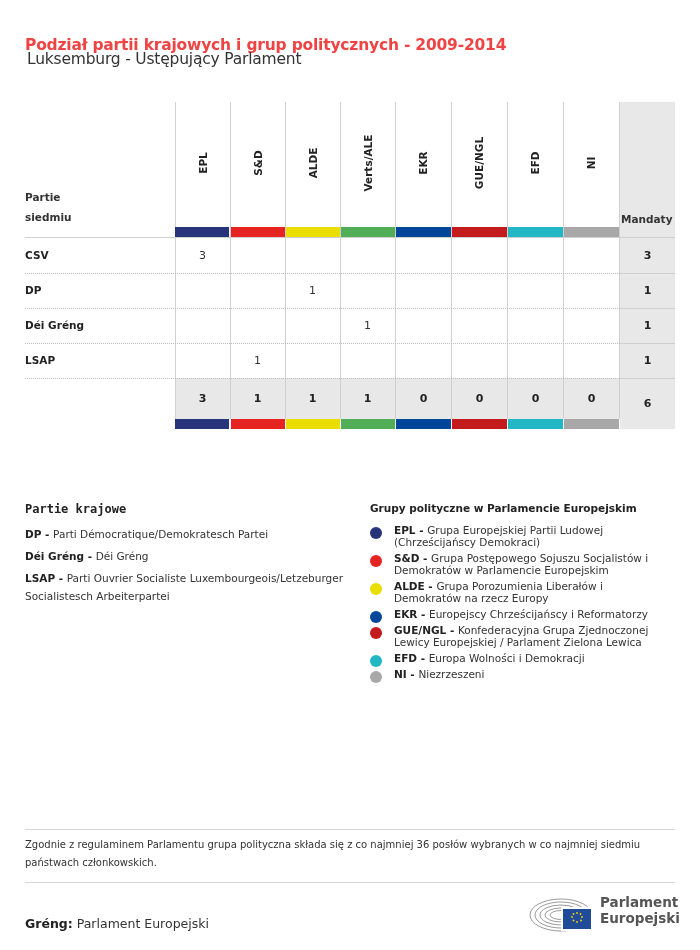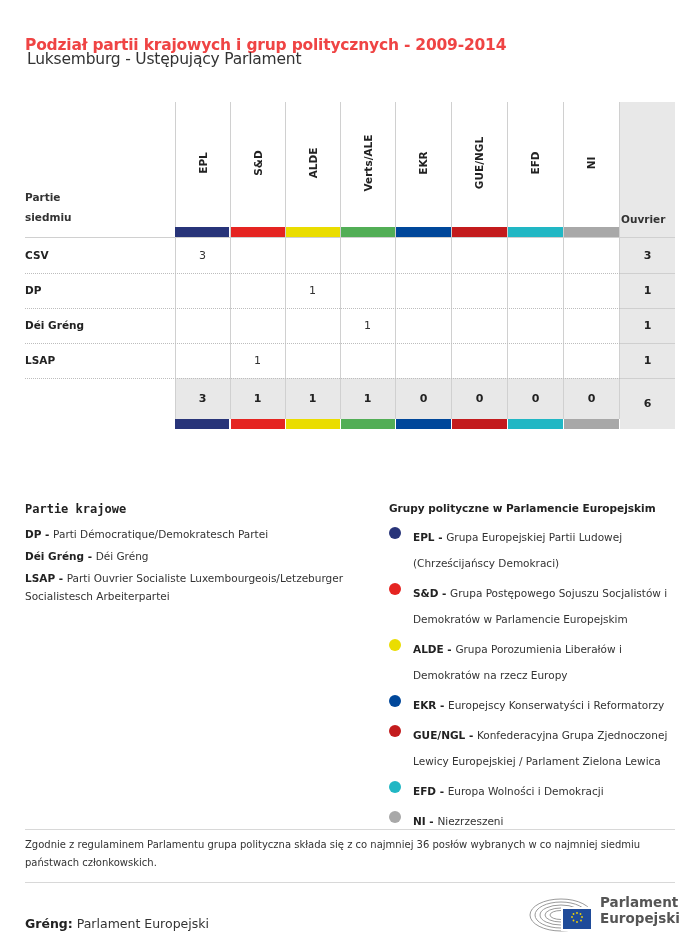--- a/index.html
+++ b/index.html
@@ -27,23 +27,23 @@
     .row-sep-m { position: absolute; left: 595px; width: 55px; height: 1px; background: #cfcfcf; }
     .sum-row { position: absolute; left: 150px; top: 276px; width: 445px; height: 41px; background: #e8e8e8; }
     .sum-cell { position: absolute; top: 276px; width: 55px; line-height: 41px; text-align: center; font-size: 11px; font-weight: bold; color: #222; }
     .grand { position: absolute; left: 595px; top: 276px; width: 55px; height: 51px; line-height: 51px; text-align: center; font-size: 11px; font-weight: bold; }
 
     
     .leg-left { position: absolute; left: 25px; top: 502px; width: 340px; }
     .leg-left h3 { font-family: "DejaVu Sans Mono", "Liberation Mono", monospace; font-size: 12px; font-weight: bold; color: #222; margin-bottom: 9px; }
     .leg-left .it { font-size: 10.5px; line-height: 18px; color: #333; margin-bottom: 4px; }
     .leg-left .it b, .leg-right .it b { color: #222; }
-    .leg-right { position: absolute; left: 389px; top: 502px; width: 300px; }
+    .leg-right { position: absolute; left: 370px; top: 502px; width: 300px; }
     .leg-right h3 { font-size: 10.5px; font-weight: bold; color: #222; margin-bottom: 10px; }
-    .leg-right .it { position: relative; padding-left: 24px; font-size: 10.5px; line-height: 26px; color: #333; margin-bottom: 4px; }
+    .leg-right .it { position: relative; padding-left: 24px; font-size: 10.5px; line-height: 12px; color: #333; margin-bottom: 4px; }
     .leg-right .dot { position: absolute; left: 0; top: 3px; width: 12px; height: 12px; border-radius: 50%; }
 
     .sep { position: absolute; left: 25px; width: 650px; height: 1px; background: #d8d8d8; }
     .note { position: absolute; left: 25px; top: 836px; width: 640px; font-size: 10px; line-height: 18px; color: #333; }
     .source { position: absolute; left: 25px; top: 916px; font-size: 12.5px; color: #333; }
     .source b { color: #222; }
 
     .logo { position: absolute; left: 528px; top: 893px; width: 150px; height: 40px; }
     .logo-txt { position: absolute; left: 72px; top: 1px; font-size: 13.5px; font-weight: bold; line-height: 16px; color: #555; }
   </style>
@@ -54,21 +54,21 @@
 <div class="subtitle">Luksemburg - Ustępujący Parlament</div>
 
 <div class="tbl">
   <div class="mand-col"></div>
   <div class="sum-row"></div>
 
   <div class="partie-head">
     <div>Partie</div>
     <div>siedmiu</div>
   </div>
-  <div class="mand-head">Ouvrier</div>
+  <div class="mand-head">Mandaty</div>
 
   <div class="vline" style="left:150px;height:317px"></div>
   <div class="vline" style="left:205px;height:317px"></div>
   <div class="vline" style="left:260px;height:317px"></div>
   <div class="vline" style="left:315px;height:317px"></div>
   <div class="vline" style="left:370px;height:317px"></div>
   <div class="vline" style="left:426px;height:317px"></div>
   <div class="vline" style="left:482px;height:317px"></div>
   <div class="vline" style="left:538px;height:317px"></div>
   <div class="vline" style="left:594px;height:317px"></div>
@@ -194,21 +194,21 @@
   <div class="it"><b>DP</b><b> - </b><span>Parti Démocratique/Demokratesch Partei</span></div>
   <div class="it"><b>Déi Gréng</b><b> - </b><span>Déi Gréng</span></div>
   <div class="it"><b>LSAP</b><b> - </b><span>Parti Ouvrier Socialiste Luxembourgeois/Letzeburger Socialistesch Arbeiterpartei</span></div>
 </div>
 
 <div class="leg-right">
   <h3>Grupy polityczne w Parlamencie Europejskim</h3>
   <div class="it"><span class="dot" style="background:#283479"></span><b>EPL</b><b> - </b><span>Grupa Europejskiej Partii Ludowej (Chrześcijańscy Demokraci)</span></div>
   <div class="it"><span class="dot" style="background:#e52421"></span><b>S&amp;D</b><b> - </b><span>Grupa Postępowego Sojuszu Socjalistów i Demokratów w Parlamencie Europejskim</span></div>
   <div class="it"><span class="dot" style="background:#eadd00"></span><b>ALDE</b><b> - </b><span>Grupa Porozumienia Liberałów i Demokratów na rzecz Europy</span></div>
-  <div class="it"><span class="dot" style="background:#00479a"></span><b>EKR</b><b> - </b><span>Europejscy Konserwatyści i Reformatorzy</span></div>
+  <div class="it"><span class="dot" style="background:#00479a"></span><b>EKR</b><b> - </b><span>Europejscy Chrześcijańscy i Reformatorzy</span></div>
   <div class="it"><span class="dot" style="background:#c31b1d"></span><b>GUE/NGL</b><b> - </b><span>Konfederacyjna Grupa Zjednoczonej Lewicy Europejskiej / Parlament Zielona Lewica</span></div>
   <div class="it"><span class="dot" style="background:#21b7c4"></span><b>EFD</b><b> - </b><span>Europa Wolności i Demokracji</span></div>
   <div class="it"><span class="dot" style="background:#a8a8a8"></span><b>NI</b><b> - </b><span>Niezrzeszeni</span></div>
 </div>
 
 <div class="sep" style="top:829px"></div>
 <div class="note">Zgodnie z regulaminem Parlamentu grupa polityczna składa się z co najmniej 36 posłów wybranych w co najmniej siedmiu państwach członkowskich.</div>
 <div class="sep" style="top:882px"></div>
 
 <div class="source"><b>Gréng:</b><span> Parlament Europejski</span></div>

